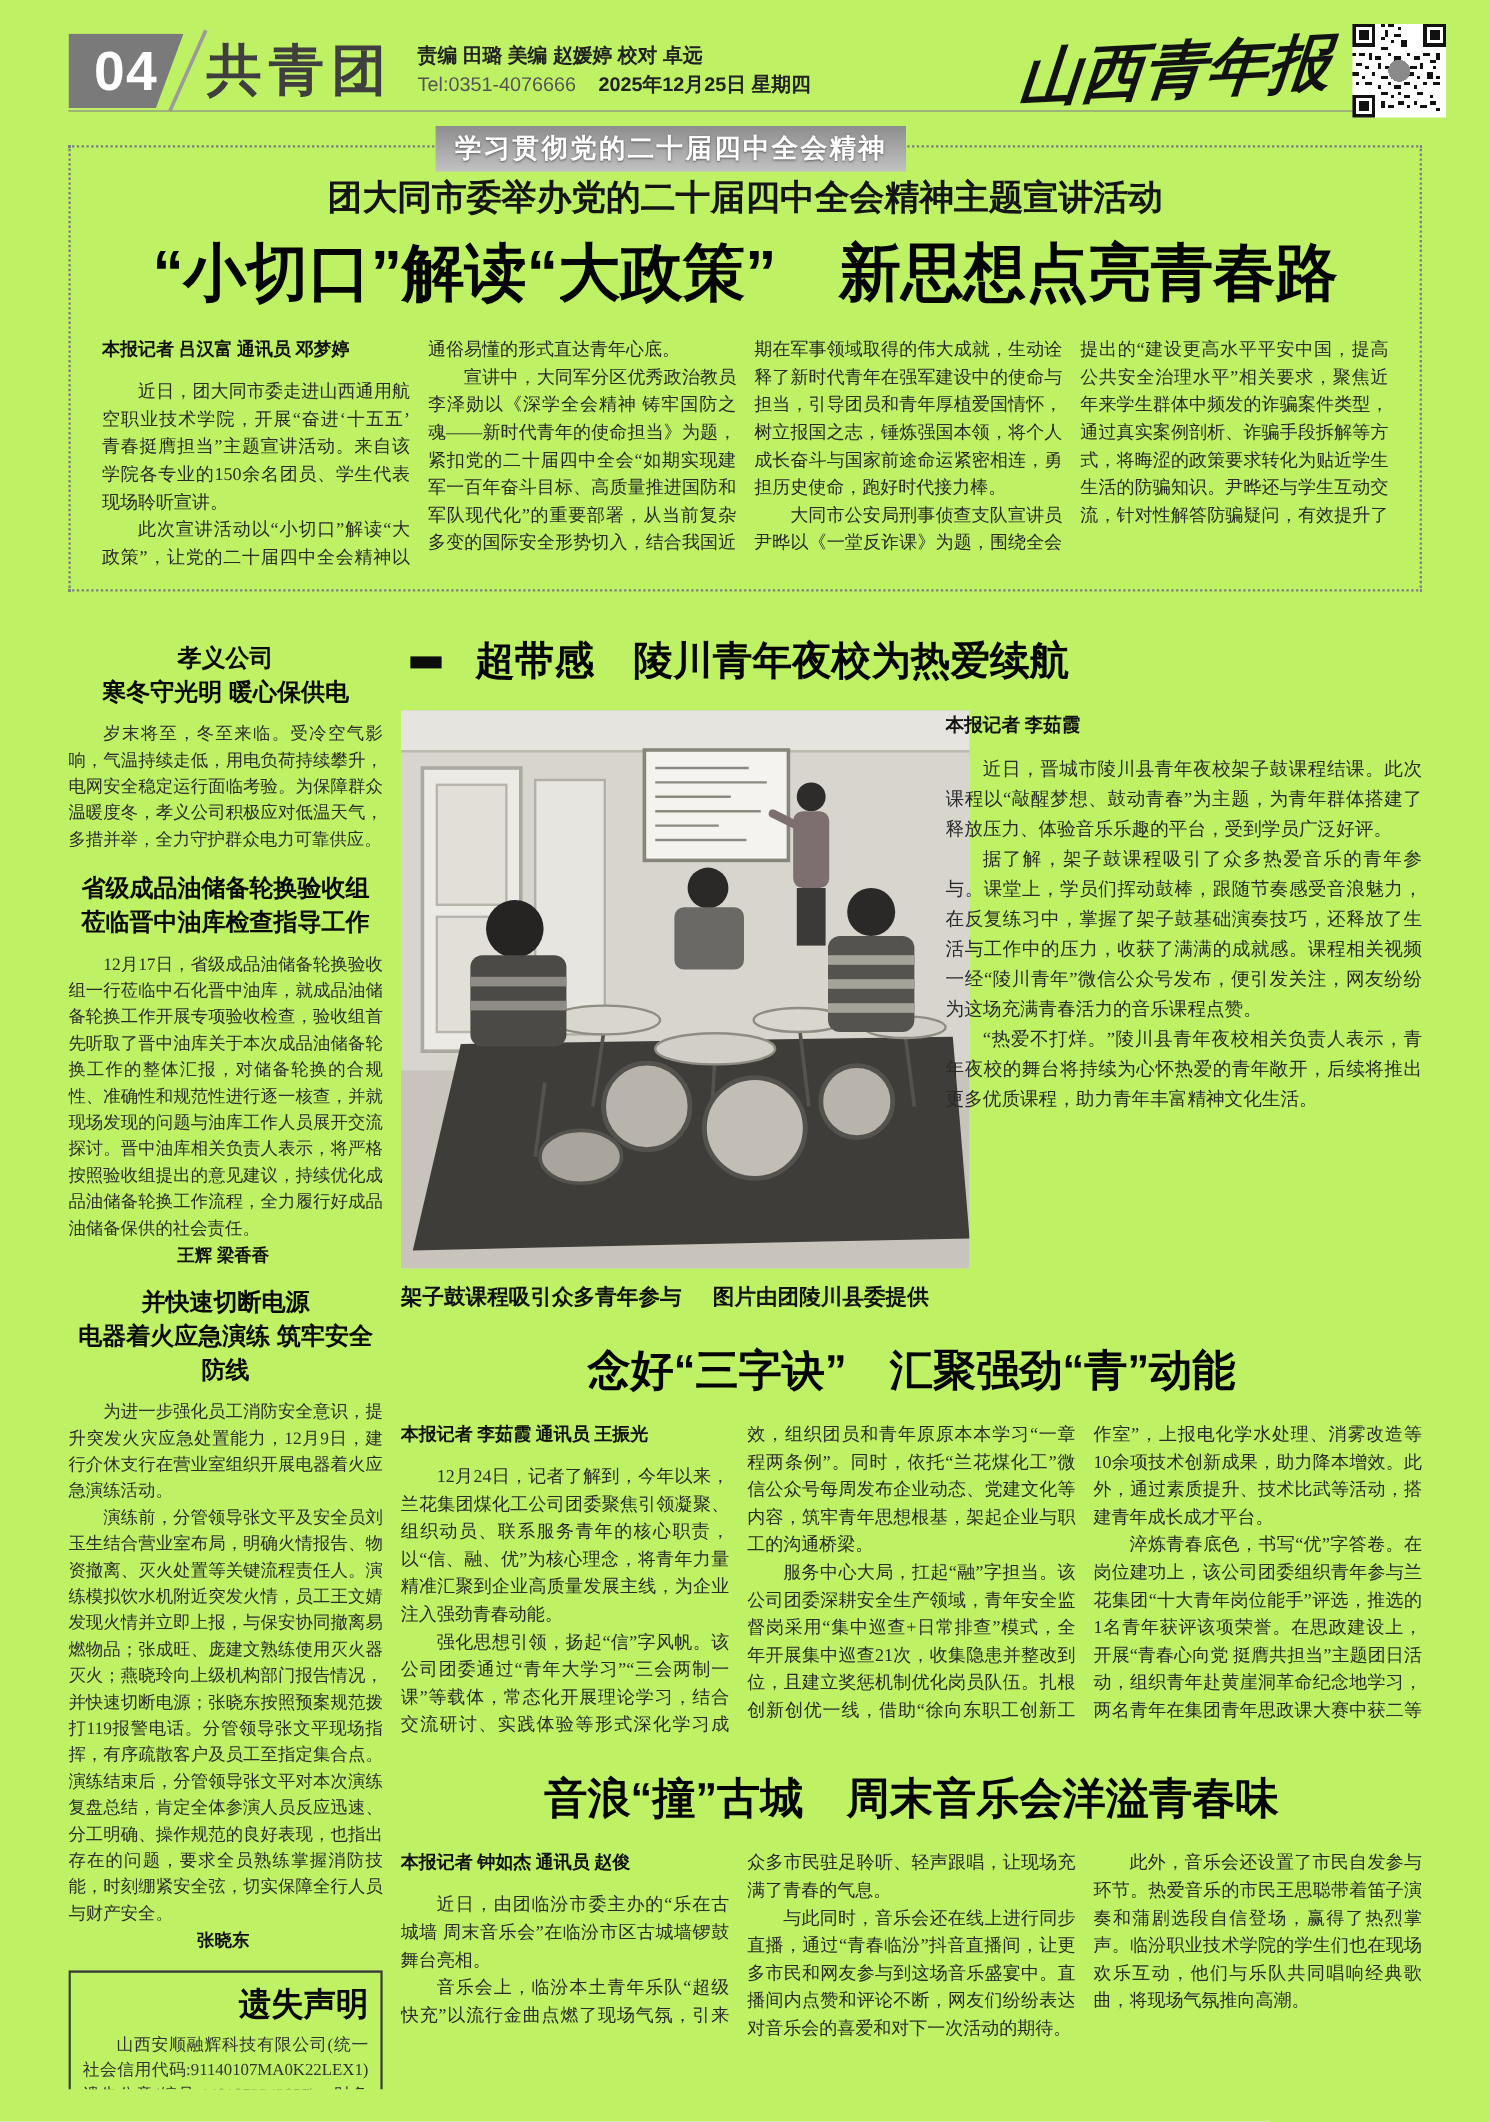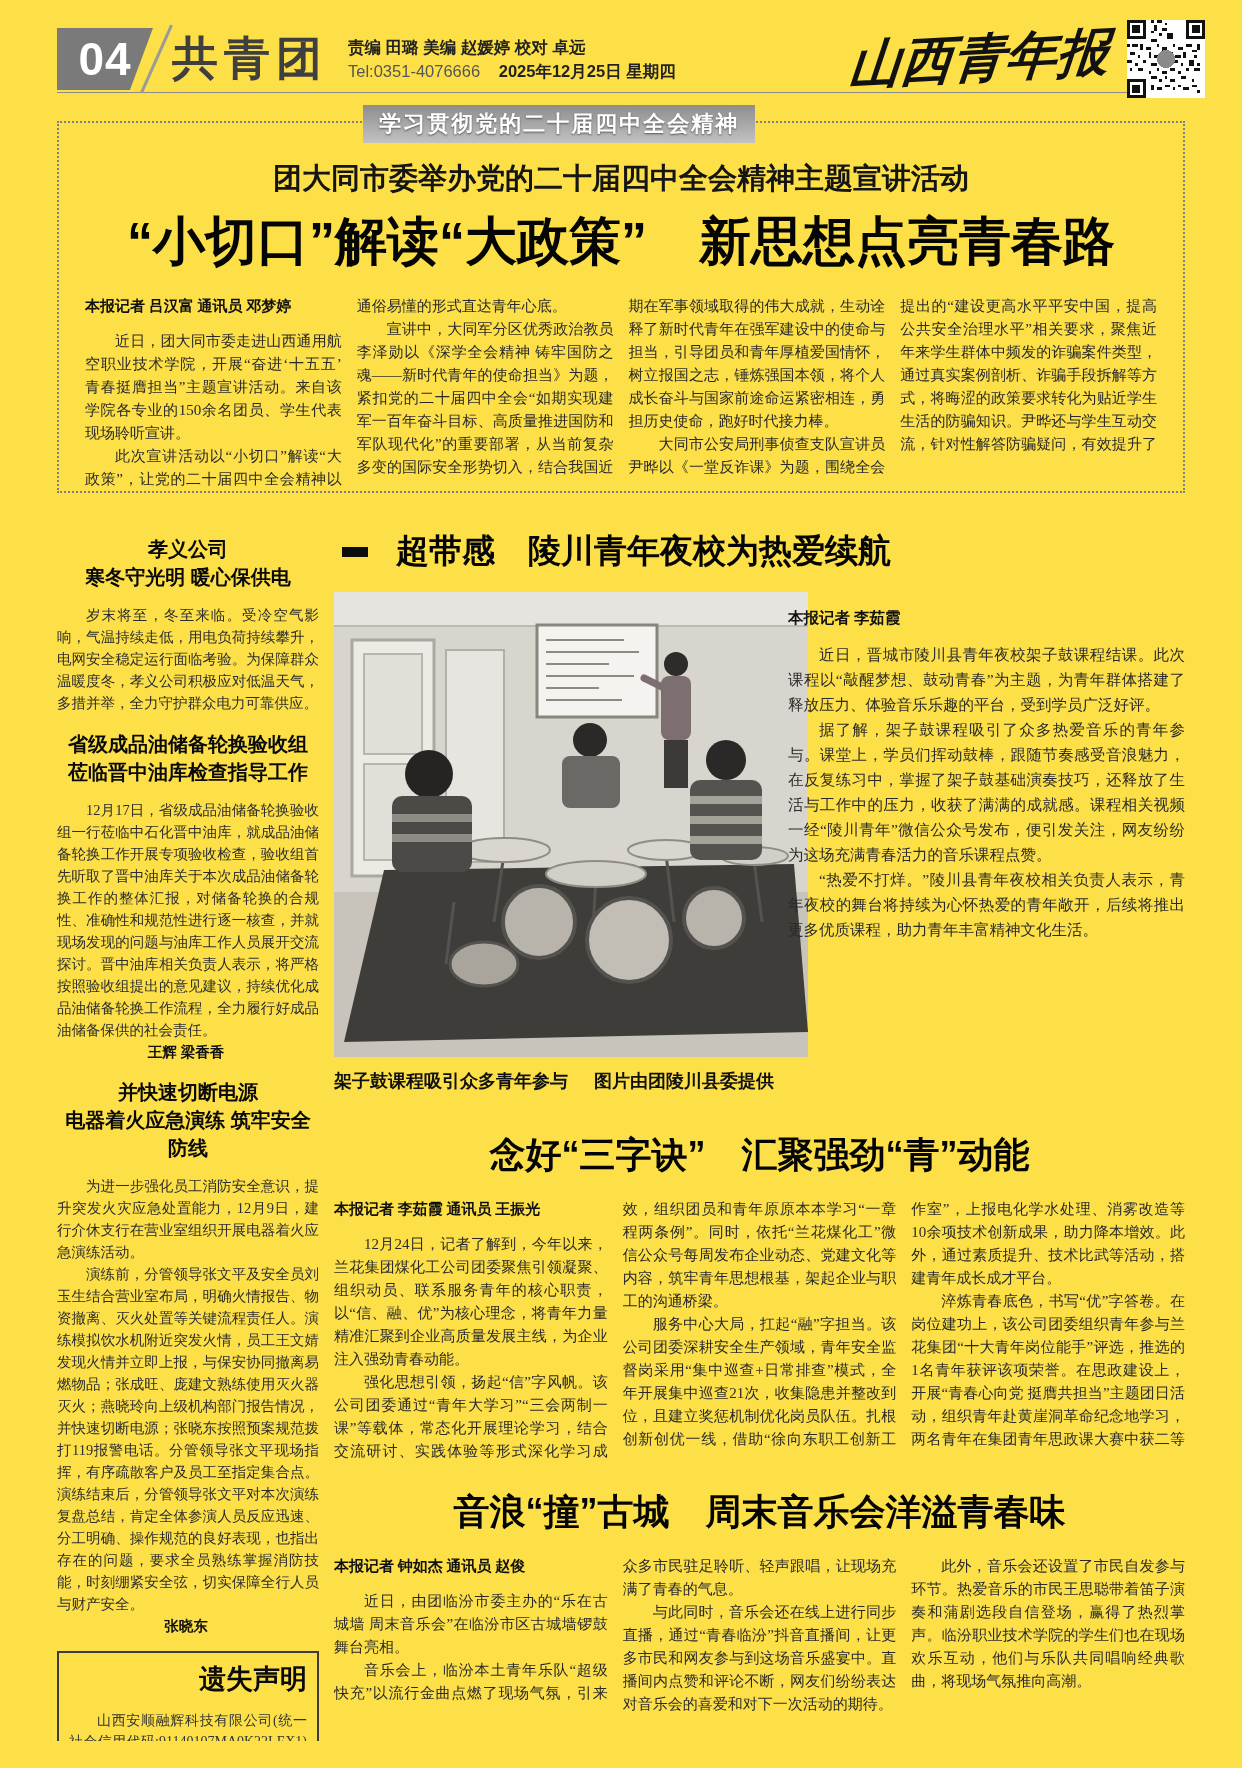--- a/index.html
+++ b/index.html
@@ -1,18 +1,18 @@
 <!DOCTYPE html>
 <html><head>
 <meta charset="utf-8">
 <style>
   html,body{margin:0;padding:0;background:#e9e9e9;}
-  .page{position:relative;width:1242px;height:1768px;margin:0 auto;background:#fde047;
+  .page{position:relative;width:1242px;height:1768px;margin:0 auto;background:#bef264;
         overflow:hidden;font-family:"Liberation Sans",sans-serif;color:#222;}
-  .serifed{font-family:"Liberation Serif","DejaVu Serif",serif;margin-top:13px;}
+  .serifed{font-family:"Liberation Serif","DejaVu Serif",serif;}
 
   
   .header{display:flex;align-items:center;padding:26px 37px 0 57px;height:92px;box-sizing:border-box;}
   .page-badge{width:96px;height:62px;background:#7a7a7a;color:#fff;font-size:46px;font-weight:900;
               display:flex;align-items:center;justify-content:center;
               clip-path:polygon(0 0,100% 0,76% 100%,0 100%);letter-spacing:1px;}
   .slash{width:3px;height:74px;background:#9a9a9a;transform:rotate(24deg);margin:0 10px 0 2px;}
   .section-title{font-size:46px;font-weight:900;color:#3f3f3f;letter-spacing:6px;margin-left:4px;}
   .editors{margin-left:20px;line-height:24px;}
   .editors .l1{font-size:16.5px;font-weight:700;color:#222;}
@@ -24,21 +24,21 @@
             font-size:52px;color:#121212;transform:rotate(-3deg) skewX(-8deg);margin-right:18px;white-space:nowrap;}
   .qr{width:78px;height:78px;flex:none;}
   .header-rule{margin:0 37px 0 57px;border-bottom:1.5px solid #8a8a8a;}
 
   
   .lead-box{position:relative;margin:28px 57px 0;border:2px dotted #808080;height:372px;
             box-sizing:border-box;padding:0 26px;}
   .banner{position:absolute;top:-18px;left:44.5%;transform:translateX(-50%);
           background:linear-gradient(180deg,#8d8d8d,#c2c2c2);color:#fff;font-size:22px;font-weight:800;
           padding:4px 16px;letter-spacing:2px;text-shadow:0 1px 2px #555;white-space:nowrap;}
-  .kicker{margin-top:36px;text-align:center;font-size:29px;font-weight:800;color:#151515;}
+  .kicker{margin-top:22px;text-align:center;font-size:29px;font-weight:800;color:#151515;}
   .headline{margin-top:8px;text-align:center;font-size:52px;font-weight:900;color:#050505;white-space:nowrap;}
   .lead-cols{margin-top:18px;column-count:4;column-gap:15px;height:206px;overflow:hidden;
              font-size:15px;line-height:23px;text-align:justify;color:#2a2a2a;}
   .byline{font-weight:700;margin:0 0 12px;color:#111;}
   p.para{margin:0;text-indent:2em;}
 
   
   .lower{display:flex;gap:15px;margin:24px 57px 0;height:1224px;overflow:hidden;}
   .sidebar{width:262px;flex:none;overflow:hidden;}
   .side-article h3{text-align:center;font-size:20px;line-height:28px;font-weight:800;color:#0a0a0a;

